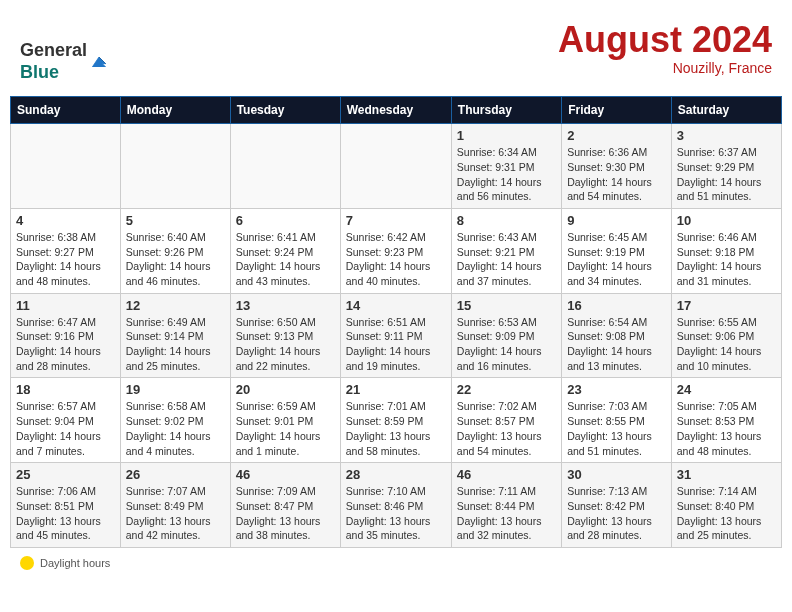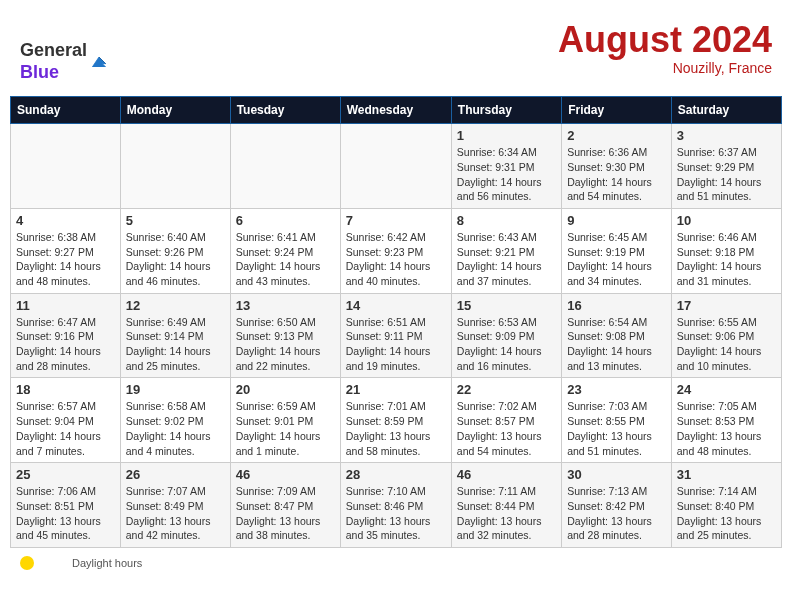--- a/index.html
+++ b/index.html
@@ -20,21 +20,21 @@
       display: flex;
       align-items: center;
       margin-top: 20px;
     }
     .logo-text {
       font-size: 18px;
       font-weight: bold;
       line-height: 1.2;
     }
     .logo-text .general { color: #333; }
-    .logo-text .blue { color: #6d28d9; }
+    .logo-text .blue { color: #0f766e; }
     .logo-icon {
       width: 20px;
       height: 20px;
       margin-left: 2px;
     }
     .title-area {
       text-align: right;
     }
     .month-year {
       font-size: 36px;
@@ -85,21 +85,20 @@
       color: #333;
       line-height: 1.4;
       font-size: 10.5px;
     }
     .footer-area {
       display: flex;
       align-items: center;
       padding: 8px 10px 4px 10px;
       font-size: 11px;
       color: #555;
-      gap: 32px;
     }
     .footer-icon {
       width: 14px;
       height: 14px;
       background: #ffd700;
       border-radius: 50%;
       margin-right: 6px;
       flex-shrink: 0;
     }
   </style>

